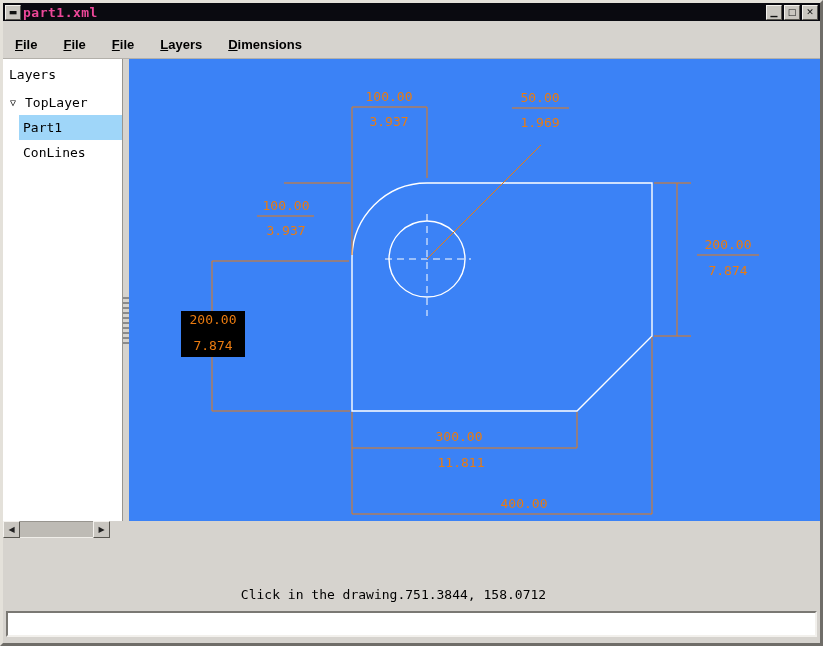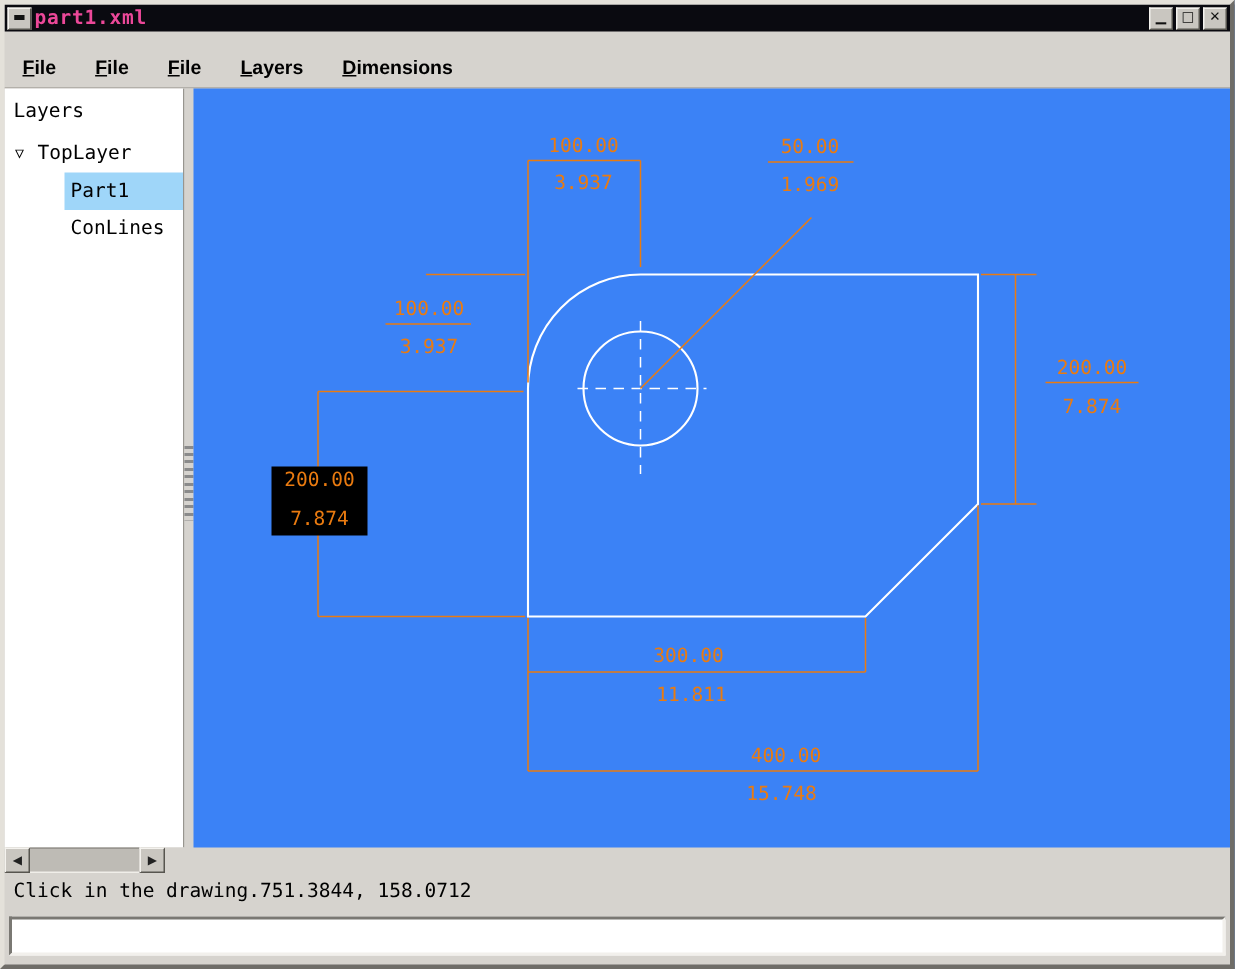--- a/index.html
+++ b/index.html
@@ -31,21 +31,21 @@
   .menu-item { font:bold 13px "Liberation Sans", sans-serif; color:#000; display:inline-block; }
   .menu-item::first-letter { text-decoration:underline; }
 
   
   .content { flex:1 1 auto; display:flex; min-height:0; }
 
   .layers-panel { width:123px; background:#ffffff; display:flex; flex-direction:column; border-right:1px solid #98958f; }
   .panel-header { font:13px "DejaVu Sans Mono", monospace; color:#000; padding:8px 6px 8px 6px; }
   .tree-row { height:25px; display:flex; align-items:center; font:13px "DejaVu Sans Mono", monospace; color:#000; white-space:nowrap; }
   .expander { width:12px; margin:0 3px 0 7px; font-size:10px; line-height:10px; color:#000; }
-  .tree-row.child { margin-left:40px; padding-left:4px; }
+  .tree-row.child { margin-left:16px; padding-left:4px; }
   .tree-row.selected { background:#9fd6f9; }
 
   .splitter { width:6px; background:#d6d3ce; position:relative; flex:0 0 auto; }
   .gripper { position:absolute; left:0; top:238px; width:6px; height:50px;
     background:repeating-linear-gradient(180deg,#8a8a8a 0 2px,#d6d3ce 2px 5px); }
 
   .canvas { flex:1 1 auto; background:#3b82f6; position:relative; overflow:hidden; }
   .canvas svg { display:block; }
   .dim-text { font-family:"DejaVu Sans Mono", monospace; font-size:13px; }
 
@@ -55,22 +55,22 @@
   .sb-btn {
     width:17px; height:17px; background:#c9c6c0;
     border:1px solid; border-color:#f4f2ee #57554f #57554f #f4f2ee;
     font:8px "DejaVu Sans", sans-serif; color:#222;
     display:flex; align-items:center; justify-content:center; padding:0;
   }
   .sb-trough { flex:1; background:#bebbb5; border-top:1px solid #98958f; border-bottom:1px solid #f0eee9; }
   .strip-rest { flex:1; }
 
   
-  .statusbar { height:24px; display:flex; align-items:center; justify-content:flex-start;
-    font:13px "DejaVu Sans Mono", monospace; color:#000; padding:0 42px 0 6px; flex:0 0 auto; }
+  .statusbar { height:24px; display:flex; align-items:center; justify-content:center;
+    font:13px "DejaVu Sans Mono", monospace; color:#000; padding:0 42px 0 6px; flex:0 0 auto;margin-top:44px; }
 
   
   .cmd-area { height:37px; padding:5px 3px 6px 3px; flex:0 0 auto; }
   .cmd-input { width:100%; height:26px; background:#fff;
     border:2px solid; border-color:#7a7873 #f2f0ec #f2f0ec #7a7873;
     font:13px "DejaVu Sans Mono", monospace; padding:2px 4px; outline:none; }
 </style>
 </head>
 <body>
 

